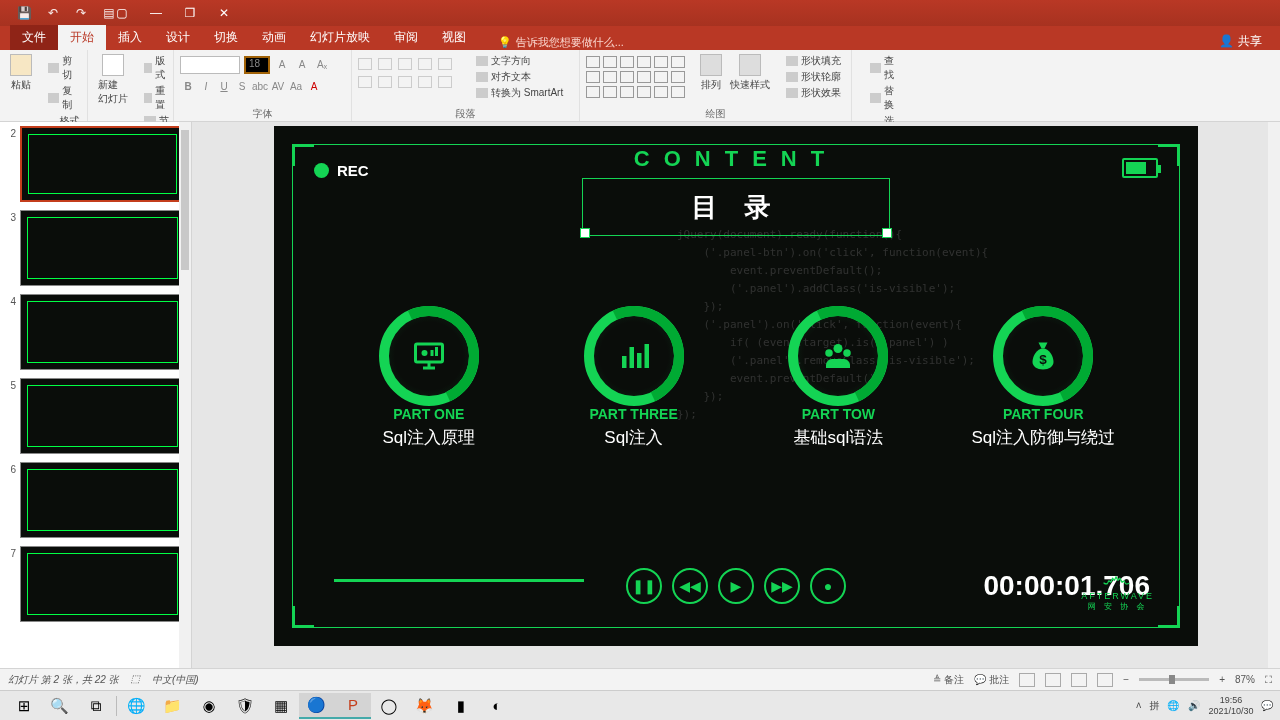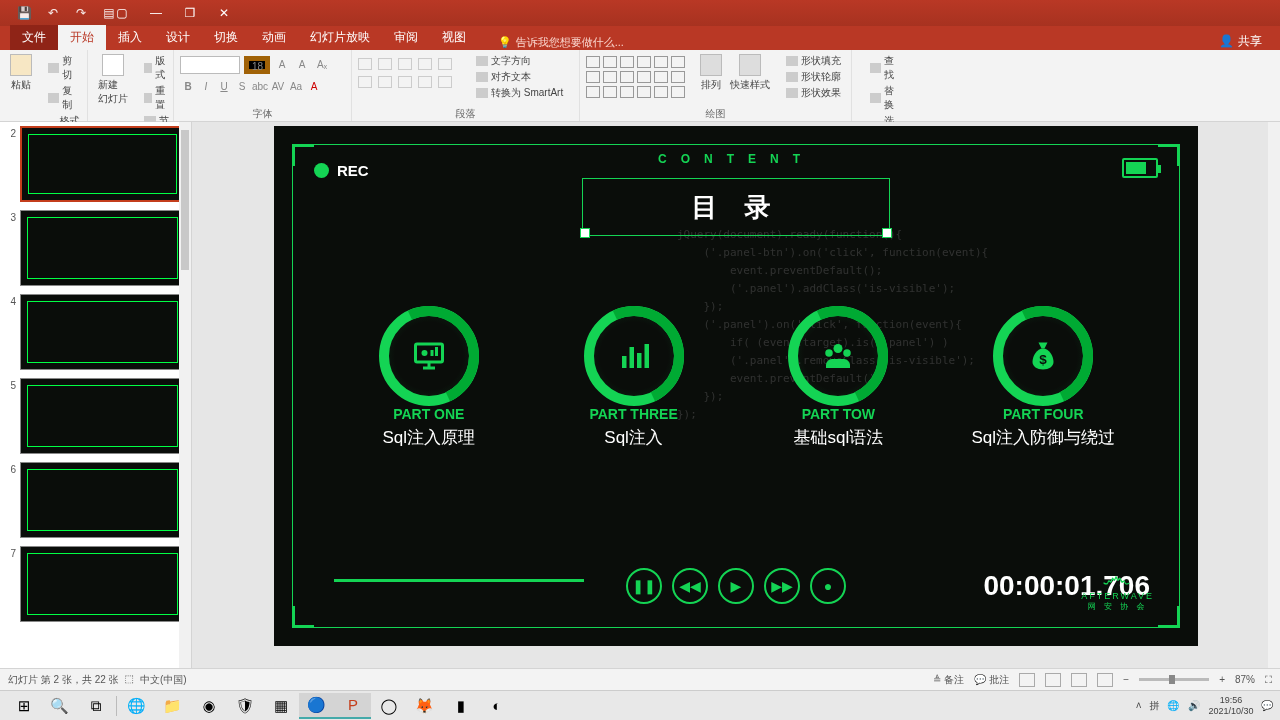--- a/index.html
+++ b/index.html
@@ -27,21 +27,21 @@
 .rgroup-body { flex: 1; display: flex; align-items: flex-start; }
 .rgroup-label { font-size: 10px; color: #666; text-align: center; height: 14px; }
 .big-btn { display: flex; flex-direction: column; align-items: center; justify-content: center; font-size: 10px; color: #444; padding: 2px 4px; gap: 2px; }
 .big-icon { width: 22px; height: 22px; background: #ddd; border: 1px solid #bbb; }
 .small-row { display: flex; flex-direction: column; gap: 2px; font-size: 10px; color: #444; padding-top: 2px; }
 .small-item { display: flex; align-items: center; gap: 3px; padding-left: 12px; }
 .small-ic { width: 12px; height: 10px; background: #ccc; }
 .font-box { display: flex; flex-direction: column; gap: 4px; padding-top: 4px; }
 .font-row1 { display: flex; gap: 4px; }
 .font-sel { width: 60px; height: 18px; border: 1px solid #bbb; background: #fff; font-size: 10px; padding: 0 4px; color: #888; }
-.font-size { width: 26px; height: 18px; border: 5px solid #a16207; background: #000000; font-size: 10px; padding: 0 3px; color: #888; }
+.font-size { width: 26px; height: 18px; border: 2px solid #a16207; background: #000000; font-size: 10px; padding: 0 3px; color: #888; }
 .mini-btn { width: 16px; height: 16px; display: inline-flex; align-items: center; justify-content: center; font-size: 10px; color: #888; }
 .font-row2 { display: flex; gap: 2px; }
 .para-box { display: flex; flex-direction: column; gap: 6px; padding-top: 6px; }
 .para-row { display: flex; gap: 6px; }
 .para-ic { width: 14px; height: 12px; border: 1px solid #ccc; }
 .shapes-box { display: flex; flex-wrap: wrap; width: 110px; gap: 3px; padding-top: 4px; }
 .shape-ic { width: 14px; height: 12px; border: 1px solid #999; }
 
 
 .main { display: flex; height: 546px; }
@@ -63,21 +63,21 @@
 .corner.tr { top: 18px; right: 18px; border-top: 3px solid #14d454; border-right: 3px solid #14d454; }
 .corner.bl { bottom: 18px; left: 18px; border-bottom: 3px solid #14d454; border-left: 3px solid #14d454; }
 .corner.br { bottom: 18px; right: 18px; border-bottom: 3px solid #14d454; border-right: 3px solid #14d454; }
 
 .rec { position: absolute; top: 36px; left: 40px; display: flex; align-items: center; gap: 8px; color: #fff; font-weight: bold; font-size: 15px; }
 .rec-dot { width: 15px; height: 15px; background: #14d454; border-radius: 50%; }
 .battery { position: absolute; top: 32px; right: 40px; width: 36px; height: 20px; border: 2px solid #14d454; border-radius: 2px; }
 .battery::after { content: ''; position: absolute; right: -5px; top: 5px; width: 3px; height: 8px; background: #14d454; }
 .battery-fill { position: absolute; inset: 2px 10px 2px 2px; background: #14d454; }
 
-.content-label { position: absolute; top: 26px; left: 50%; transform: translateX(-50%); color: #14d454; letter-spacing: 14px; font-size: 12px; font-weight: bold; }
+.content-label { position: absolute; top: 20px; left: 50%; transform: translateX(-50%); color: #14d454; letter-spacing: 14px; font-size: 22px; font-weight: bold; }
 .toc-title { position: absolute; top: 64px; left: 50%; transform: translateX(-50%); color: #fff; font-size: 26px; letter-spacing: 10px; font-weight: bold; }
 .toc-box { position: absolute; top: 52px; left: 50%; transform: translateX(-50%); width: 308px; height: 58px; border: 1px solid #14d454; }
 .toc-handle { position: absolute; top: 102px; width: 10px; height: 10px; background: #fff; border: 1px solid #14d454; }
 .toc-handle.l { left: 50%; margin-left: -156px; }
 .toc-handle.r { left: 50%; margin-left: 146px; }
 
 .parts { position: absolute; top: 180px; left: 0; right: 0; display: flex; justify-content: space-evenly; padding: 0 40px; }
 .part { display: flex; flex-direction: column; align-items: center; width: 180px; }
 .ring { width: 100px; height: 100px; border-radius: 50%; border: 10px solid #14d454; display: flex; align-items: center; justify-content: center; position: relative; background: radial-gradient(circle, rgba(20,212,84,0) 60%, rgba(20,212,84,0.15)); }
 .ring::before { content: ''; position: absolute; inset: -10px; border-radius: 50%; border: 10px solid transparent; border-top-color: #0a3; border-right-color: #0a3; transform: rotate(20deg); }
@@ -89,21 +89,21 @@
 .controls { position: absolute; bottom: 42px; left: 50%; transform: translateX(-50%); display: flex; gap: 10px; }
 .ctrl { width: 36px; height: 36px; border: 2px solid #14d454; border-radius: 50%; display: flex; align-items: center; justify-content: center; color: #14d454; font-size: 14px; }
 .timecode { position: absolute; bottom: 44px; right: 48px; color: #fff; font-size: 28px; font-weight: bold; }
 .afterwave { position: absolute; bottom: 48px; right: 44px; color: #14d454; font-size: 9px; text-align: center; letter-spacing: 2px; }
 .afterwave-icon { font-size: 30px; line-height: 24px; margin-bottom: 2px; }
 
 .bg-code { position: absolute; top: 100px; left: 350px; right: 40px; color: #4a4a4a; font-family: monospace; font-size: 11px; line-height: 18px; white-space: pre; opacity: .6; pointer-events: none; }
 
 
 .statusbar { height: 22px; background: #f3f3f3; border-top: 1px solid #d4d4d4; display: flex; align-items: center; font-size: 10px; color: #555; padding: 0 8px; }
-.status-left { display: flex; gap: 6px; }
+.status-left { display: flex; gap: 12px; font-style: italic; }
 .status-right { margin-left: auto; display: flex; gap: 10px; align-items: center; }
 .view-btn { width: 16px; height: 14px; border: 1px solid #aaa; }
 .zoom-slider { width: 70px; height: 3px; background: #bbb; position: relative; }
 .zoom-slider::after { content: ''; position: absolute; left: 30px; top: -3px; width: 6px; height: 9px; background: #888; }
 
 
 .taskbar { height: 30px; background: #e8e8e8; border-top: 1px solid #ccc; display: flex; align-items: center; padding: 0 6px; }
 .task-btn { width: 36px; height: 26px; display: flex; align-items: center; justify-content: center; font-size: 15px; }
 .task-divider { width: 1px; height: 20px; background: #bbb; margin: 0 2px; }
 .task-btn.active { border-bottom: 2px solid #4aa; background: #d4d4d4; }

